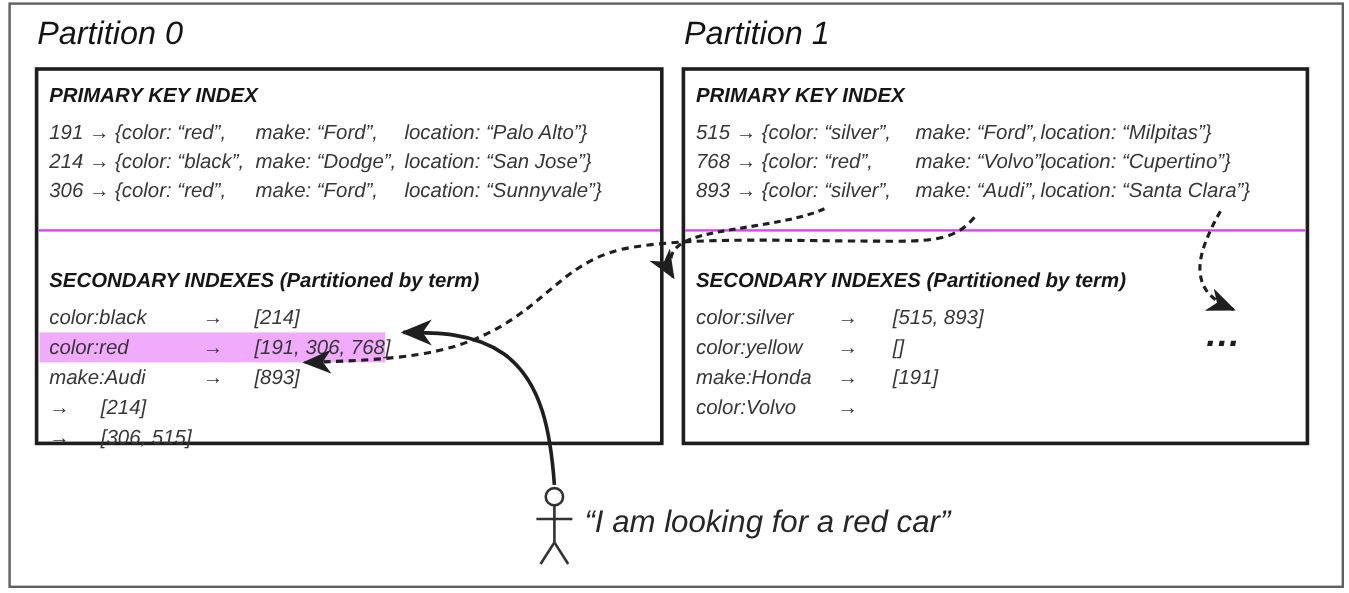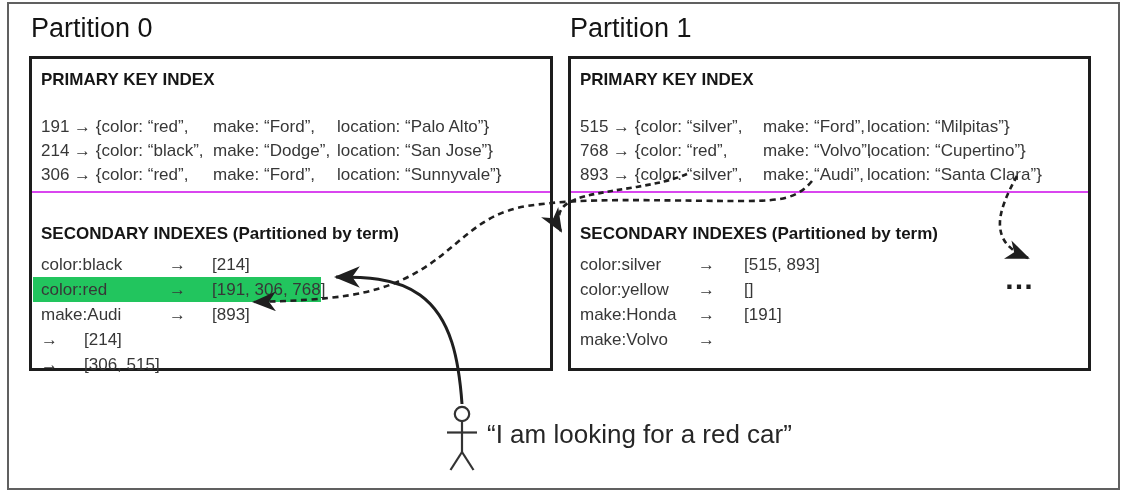--- a/index.html
+++ b/index.html
@@ -1,42 +1,42 @@
 <!DOCTYPE html>
 <html><head>
 <meta charset="utf-8">
 <style>
   html,body{margin:0;padding:0;background:#fff;}
   .stage{position:relative;width:1124px;height:494px;background:#ffffff;
-         font-family:"Liberation Sans",sans-serif;overflow:hidden;}
+         font-family:"Liberation Sans",sans-serif;overflow:hidden;font-style:italic;}
   .frame{position:absolute;left:7px;top:2px;right:4px;bottom:4px;border:2px solid #606060;}
   .plabel{position:absolute;top:13px;font-size:27px;color:#141414;}
   #pl0{left:31px;} #pl1{left:570px;}
   .pbox{position:absolute;top:56px;height:309px;border:3px solid #1d1d1d;background:#fff;}
   #box0{left:29px;width:518px;}
   #box1{left:568px;width:517px;}
   .sect{box-sizing:border-box;}
   .prim{height:134px;border-bottom:2px solid #d946ef;padding:11px 9px 0 9px;}
   .sec{height:173px;padding:15px 9px 0 9px;margin-top:16px;}
   .sect-title{font-weight:bold;font-size:17px;color:#161616;white-space:nowrap;}
-  .rows{margin-top:25px;}
+  .rows{margin-top:9px;}
   .sec .rows{margin-top:8px;}
   .prow{display:flex;white-space:nowrap;font-size:17px;line-height:24px;color:#373737;}
   .prow .c1{width:172px;flex:none;}
   .prow .c2{width:124px;flex:none;}
   .prow .c3{flex:1;}
   #box1 .prow .c1{width:183px;}
   #box1 .prow .c2{width:104px;}
   .srow{display:flex;white-space:nowrap;font-size:17px;line-height:25px;color:#373737;gap:16px;}
   .srow .term{width:112px;flex:none;}
   .srow .arr{width:27px;flex:none;}
   .srow .vals{flex:1;}
   #box1 .srow .term{width:102px;}
   #box1 .srow .arr{width:30px;}
-  .srow.hl{background:#22c55e;margin-left:-8px;padding-left:8px;width:288px;box-sizing:border-box;flex:none;}
+  .srow.hl{background:#f0abfc;margin-left:-8px;padding-left:8px;width:288px;box-sizing:border-box;flex:none;}
   .quote{position:absolute;left:487px;top:419px;font-size:26px;color:#262626;white-space:nowrap;}
   .dots{position:absolute;left:1004px;top:262px;font-size:30px;font-weight:bold;
         letter-spacing:4px;color:#1d1d1d;}
   svg.overlay{position:absolute;left:0;top:0;width:1124px;height:494px;pointer-events:none;}
 </style>
 </head>
 <body>
 
 <div class="stage">
   <div class="frame"></div>
@@ -128,21 +128,21 @@
           <span class="term">color:yellow</span>
           <span class="arr">→</span>
           <span class="vals">[]</span>
         </div>
         <div class="srow">
           <span class="term">make:Honda</span>
           <span class="arr">→</span>
           <span class="vals">[191]</span>
         </div>
         <div class="srow">
-          <span class="term">make:Volvo</span>
+          <span class="term">color:Volvo</span>
           <span class="arr">→</span>
         </div>
       </div>
     </div>
   </div>
 
   <div class="quote">“I am looking for a red car”</div>
   <div class="dots">…</div>
 
   <svg class="overlay" viewBox="0 0 1124 494">

